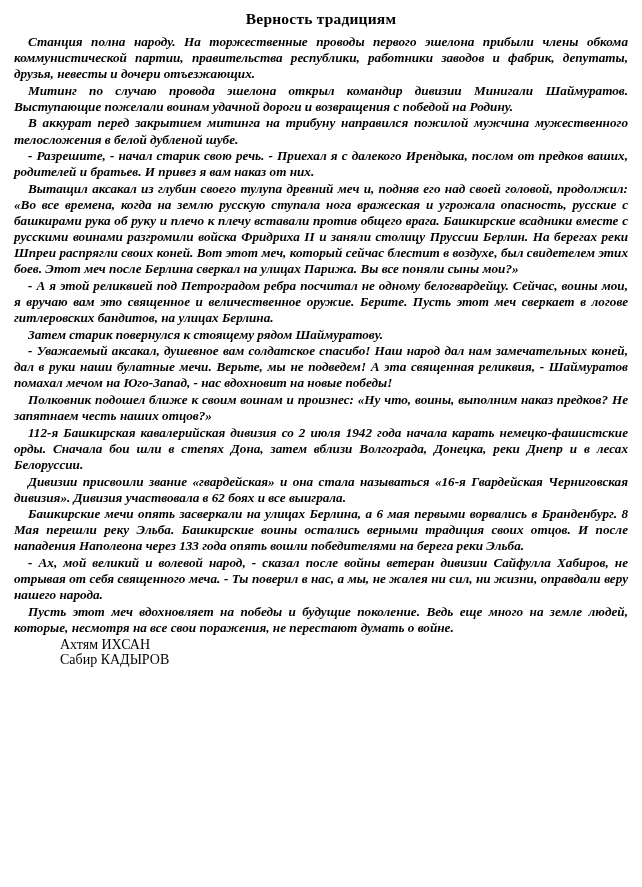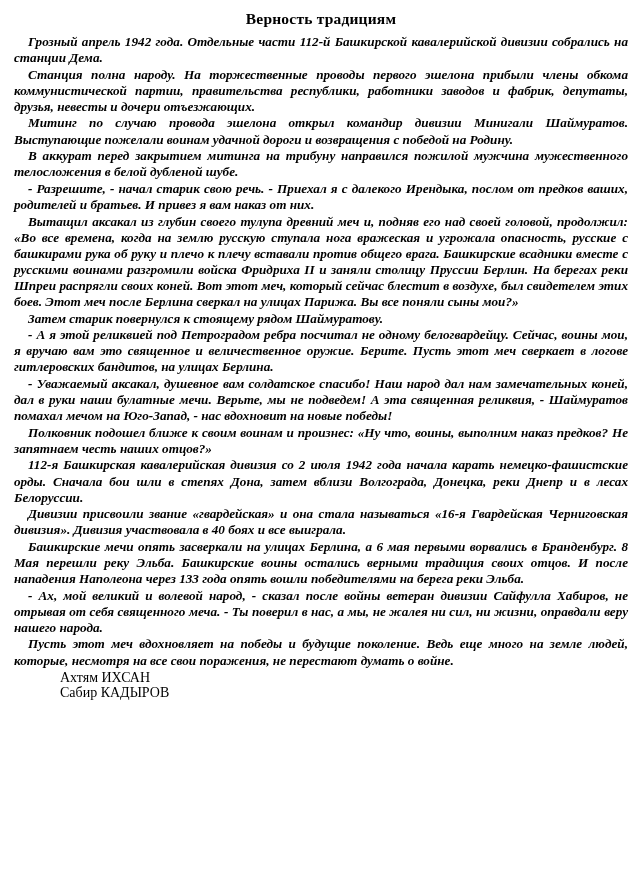--- a/index.html
+++ b/index.html
@@ -53,32 +53,31 @@
     line-height: 15.4px;
     font-family: "Liberation Serif", serif;
   }
 </style>
 </head>
 <body>
 
 <div class="page">
   <div class="doc-title">Верность традициям</div>
   <div class="body-text">
-    <p>Грозный апрель 1942 года. Отдельные части 112-й Башкирской кавалерийской дивизии собрались на станции Дема.</p>
     <p>Станция полна народу. На торжественные проводы первого эшелона прибыли члены обкома коммунистической партии, правительства республики, работники заводов и фабрик, депутаты, друзья, невесты и дочери отъезжающих.</p>
     <p>Митинг по случаю провода эшелона открыл командир дивизии Минигали Шаймуратов. Выступающие пожелали воинам удачной дороги и возвращения с победой на Родину.</p>
     <p>В аккурат перед закрытием митинга на трибуну направился пожилой мужчина мужественного телосложения в белой дубленой шубе.</p>
     <p>- Разрешите, - начал старик свою речь. - Приехал я с далекого Ирендыка, послом от предков ваших, родителей и братьев. И привез я вам наказ от них.</p>
     <p>Вытащил аксакал из глубин своего тулупа древний меч и, подняв его над своей головой, продолжил: «Во все времена, когда на землю русскую ступала нога вражеская и угрожала опасность, русские с башкирами рука об руку и плечо к плечу вставали против общего врага. Башкирские всадники вместе с русскими воинами разгромили войска Фридриха II и заняли столицу Пруссии Берлин. На берегах реки Шпреи распрягли своих коней. Вот этот меч, который сейчас блестит в воздухе, был свидетелем этих боев. Этот меч после Берлина сверкал на улицах Парижа. Вы все поняли сыны мои?»</p>
+    <p>- А я этой реликвией под Петроградом ребра посчитал не одному белогвардейцу. Сейчас, воины мои, я вручаю вам это священное и величественное оружие. Берите. Пусть этот меч сверкает в логове гитлеровских бандитов, на улицах Берлина.</p>
     <p>Затем старик повернулся к стоящему рядом Шаймуратову.</p>
-    <p>- А я этой реликвией под Петроградом ребра посчитал не одному белогвардейцу. Сейчас, воины мои, я вручаю вам это священное и величественное оружие. Берите. Пусть этот меч сверкает в логове гитлеровских бандитов, на улицах Берлина.</p>
     <p>- Уважаемый аксакал, душевное вам солдатское спасибо! Наш народ дал нам замечательных коней, дал в руки наши булатные мечи. Верьте, мы не подведем! А эта священная реликвия, - Шаймуратов помахал мечом на Юго-Запад, - нас вдохновит на новые победы!</p>
     <p>Полковник подошел ближе к своим воинам и произнес: «Ну что, воины, выполним наказ предков? Не запятнаем честь наших отцов?»</p>
     <p>112-я Башкирская кавалерийская дивизия со 2 июля 1942 года начала карать немецко-фашистские орды. Сначала бои шли в степях Дона, затем вблизи Волгограда, Донецка, реки Днепр и в лесах Белоруссии.</p>
-    <p>Дивизии присвоили звание «гвардейская» и она стала называться «16-я Гвардейская Черниговская дивизия». Дивизия участвовала в 40 боях и все выиграла.</p>
+    <p>Дивизии присвоили звание «гвардейская» и она стала называться «16-я Гвардейская Черниговская дивизия». Дивизия участвовала в 62 боях и все выиграла.</p>
     <p>Башкирские мечи опять засверкали на улицах Берлина, а 6 мая первыми ворвались в Бранденбург.  8 Мая перешли реку Эльба. Башкирские воины остались верными традиция своих отцов.  И после нападения Наполеона через 133 года опять вошли победителями на берега реки Эльба.</p>
     <p>- Ах, мой великий и волевой народ, - сказал после войны ветеран дивизии Сайфулла Хабиров, не отрывая от себя священного меча. - Ты поверил в нас, а мы, не жалея ни сил, ни жизни, оправдали веру нашего народа.</p>
     <p>Пусть этот меч вдохновляет на победы и будущие поколение. Ведь еще много на земле людей, которые, несмотря на все свои поражения, не перестают думать о войне.</p>
   </div>
   <div class="signatures">
     <div>Ахтям ИХСАН</div>
     <div>Сабир КАДЫРОВ</div>
   </div>
 </div>
 

